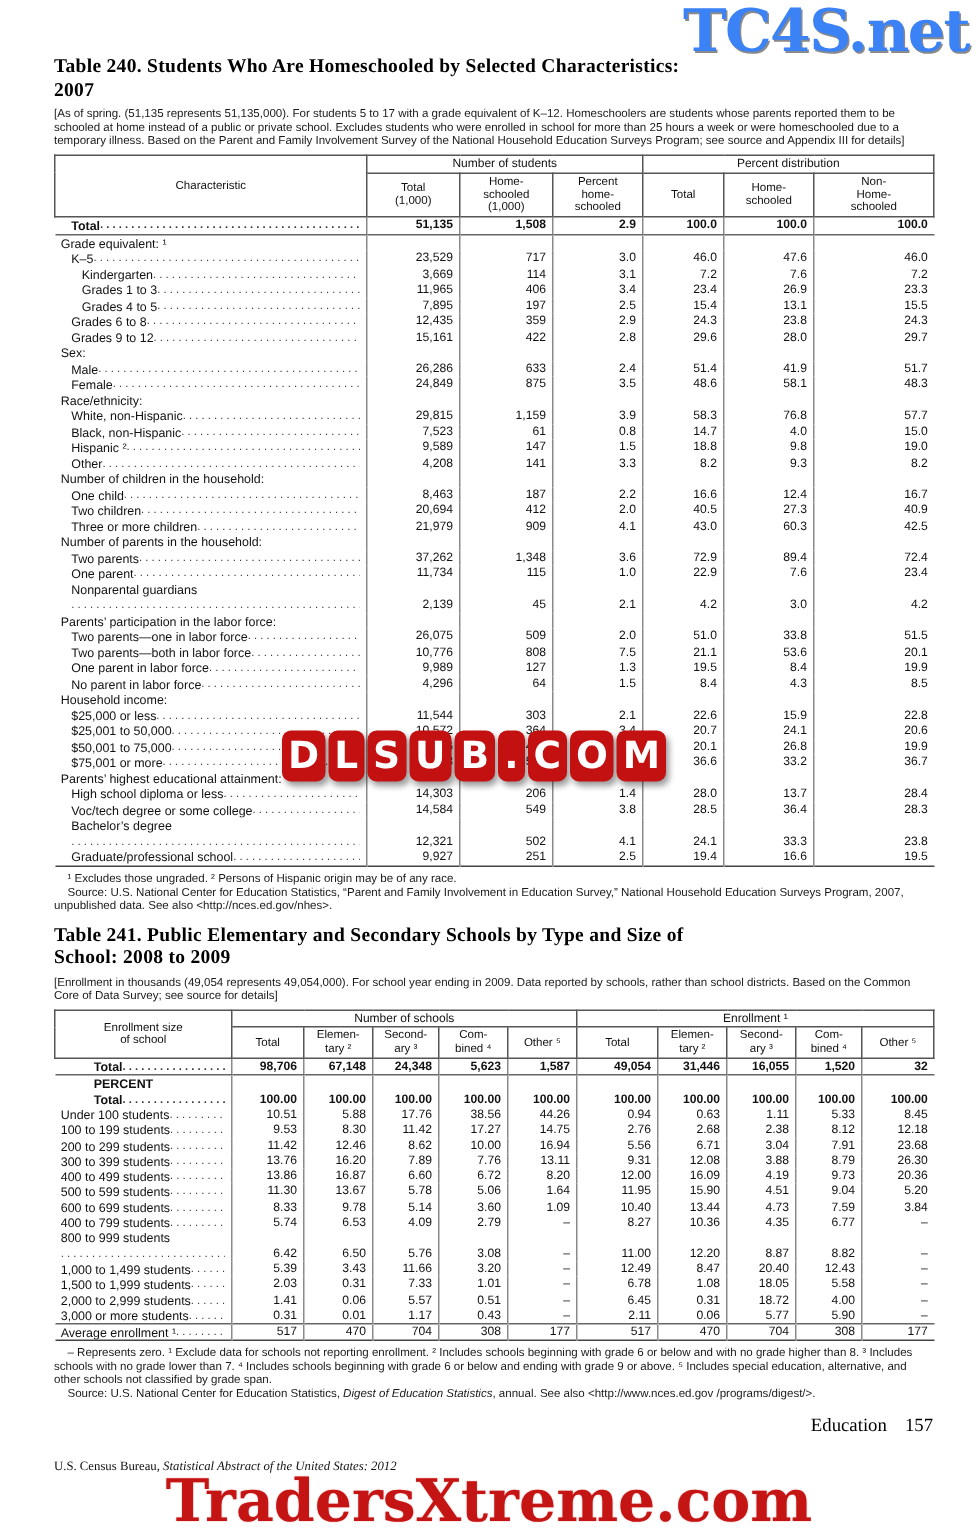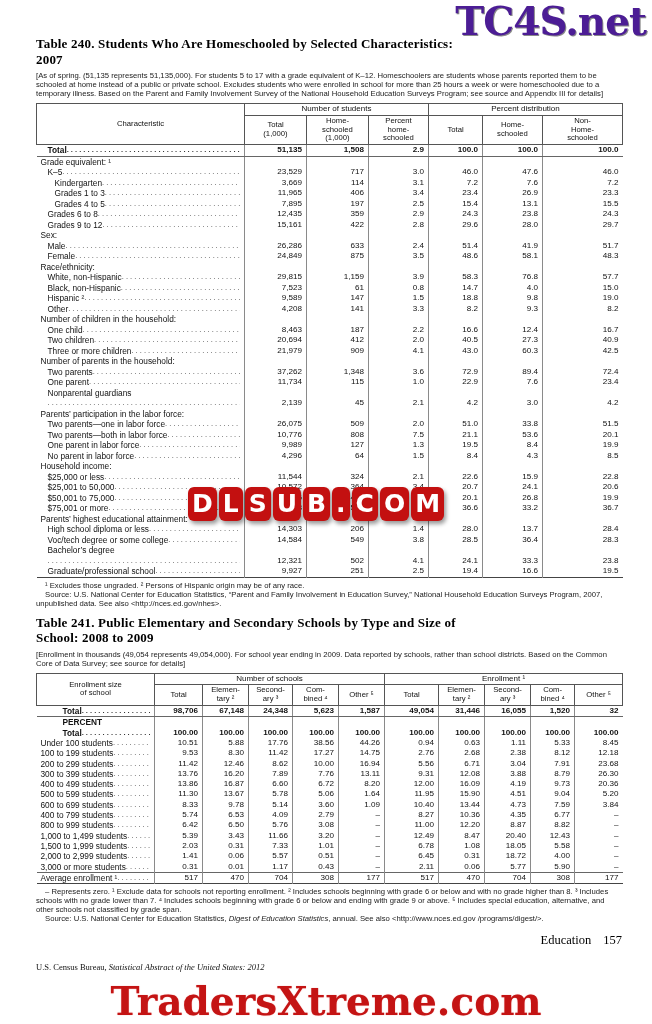--- a/index.html
+++ b/index.html
@@ -79,21 +79,21 @@
   .page-foot { margin-top:10px; text-align:right; font-family:"Liberation Serif", serif; font-size:12.5px; color:#000; }
   .page-foot .num { margin-left:12px; }
   .imprint { margin-top:14px; font-family:"Liberation Serif", serif; font-size:8.5px; color:#111; }
   .imprint .it { font-style:italic; }
 
   
   .wm-top {
     position:absolute; top:0; right:6px;
     font-family:"DejaVu Serif", serif;
     font-weight:bold; font-size:39px; line-height:42px;
-    color:#4c1d95; letter-spacing:-1px;
+    color:#3b82f6; letter-spacing:-1px;
     text-shadow:1px 1px 0 #8a8a8a;
     z-index:30;
   }
   .wm-mid {
     position:absolute; top:487px; left:188px;
     z-index:30; white-space:nowrap;
   }
   .wm-mid .tile {
     display:inline-block;
     background:#c31010;
@@ -571,21 +571,21 @@
           <td class="num"></td>
         </tr>
         <tr>
           <td class="stub">
             <div class="lead" style="padding-left: 9px;">
               <span class="t">$25,000 or less</span>
               <span class="d"> . . . . . . . . . . . . . . . . . . . . . . . . . . . . . . . . . . . . . . . . . . . . . . . . . . . . . . . . . . . . . . . . . . . . . . . . . . . . . . . . . . . . . . . . . . . . . . . . . . . . . . . . . . . . . .</span>
             </div>
           </td>
           <td class="num">11,544</td>
-          <td class="num">324</td>
+          <td class="num">303</td>
           <td class="num">2.1</td>
           <td class="num">22.6</td>
           <td class="num">15.9</td>
           <td class="num">22.8</td>
         </tr>
         <tr>
           <td class="stub">
             <div class="lead" style="padding-left: 9px;">
               <span class="t">$25,001 to 50,000</span>
               <span class="d"> . . . . . . . . . . . . . . . . . . . . . . . . . . . . . . . . . . . . . . . . . . . . . . . . . . . . . . . . . . . . . . . . . . . . . . . . . . . . . . . . . . . . . . . . . . . . . . . . . . . . . . . . . . . . . .</span>
@@ -940,21 +940,21 @@
           <td class="num">2.79</td>
           <td class="num">–</td>
           <td class="num">8.27</td>
           <td class="num">10.36</td>
           <td class="num">4.35</td>
           <td class="num">6.77</td>
           <td class="num">–</td>
         </tr>
         <tr>
           <td class="stub">
-            <div class="lead" style="padding-left: 2px;">
+            <div class="lead" style="padding-left: 2px; flex-direction: column;">
               <span class="t">800 to 999 students</span>
               <span class="d"> . . . . . . . . . . . . . . . . . . . . . . . . . . . . . . . . . . . . . . . . . . . . . . . . . . . . . . . . . . . . . . . . . . . . . . . . . . . . . . . . . . . . . . . . . . . . . . . . . . . . . . . . . . . . . .</span>
             </div>
           </td>
           <td class="num">6.42</td>
           <td class="num">6.50</td>
           <td class="num">5.76</td>
           <td class="num">3.08</td>
           <td class="num">–</td>
           <td class="num">11.00</td>

